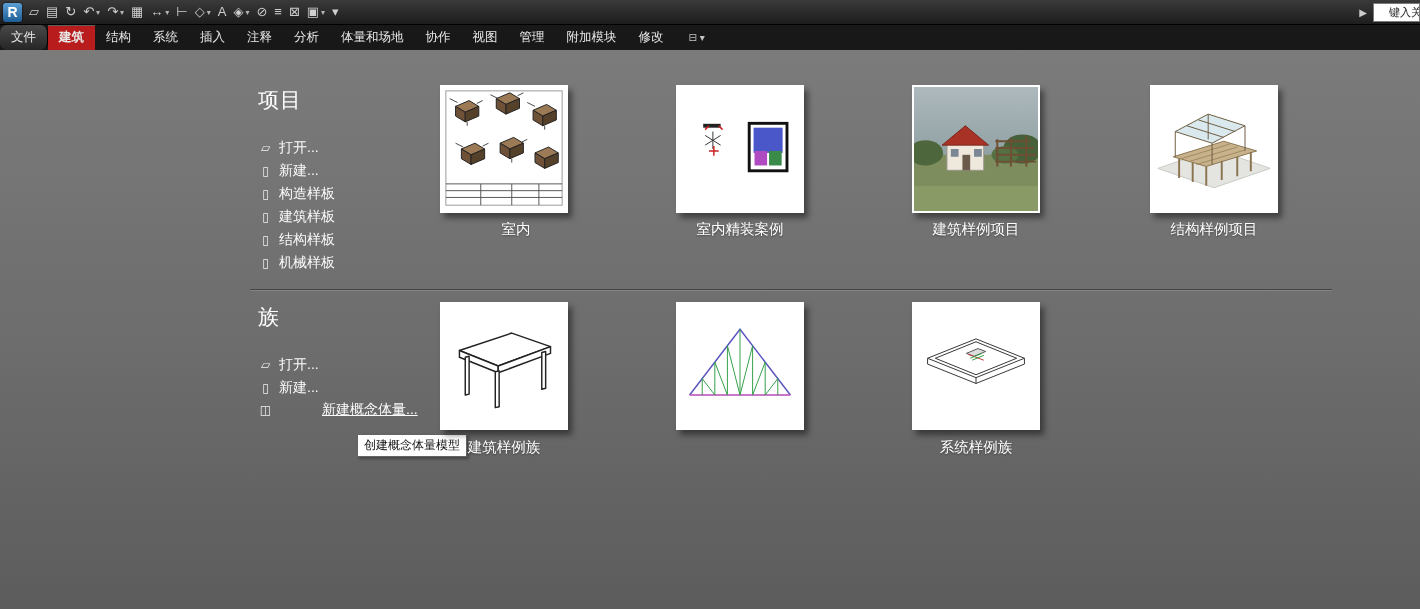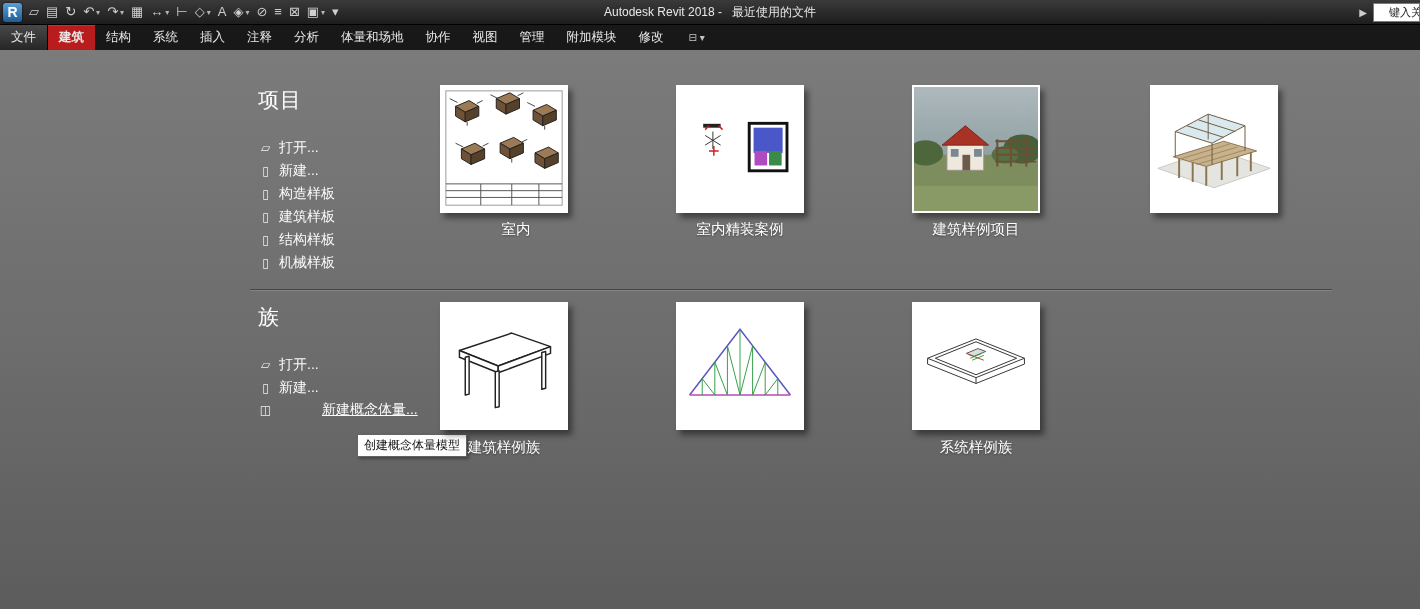--- a/index.html
+++ b/index.html
@@ -19,21 +19,21 @@
          font-size:12px;color:#e8e8e8;white-space:pre;}
   .tb-right{position:absolute;right:0;top:0;height:24px;display:flex;align-items:center;gap:6px;}
   .nav-arrow{color:#ccc;font-size:10px;}
   .searchbox{width:30px;height:17px;background:#fff;border:1px solid #7a7a7a;font-size:11px;
              color:#222;line-height:17px;padding-left:15px;overflow:hidden;white-space:nowrap;}
 
   
   .tabbar{position:absolute;top:25px;left:0;right:0;height:25px;background:#181818;
           display:flex;align-items:stretch;}
   .tab{color:#e8e8e8;font-size:12.5px;padding:0 11px;display:flex;align-items:center;cursor:pointer;white-space:nowrap;}
-  .tab.file{background:linear-gradient(#484848,#262626);border-right:1px solid #000;}
+  .tab.file{background:linear-gradient(#484848,#262626);border-right:1px solid #000;border-radius:7px;}
   .tab.active{background:#b91c1c;box-shadow:inset 0 1px 0 #5e5e5e;font-weight:bold;}
   .toggle{color:#c5c5c5;font-size:10px;display:flex;align-items:center;padding:0 8px;margin-left:6px;}
 
   
   .content{position:absolute;top:50px;left:0;right:0;bottom:0;
            background:linear-gradient(180deg,#7b7b7b,#6c6c6c 55%,#5c5c5c);}
   .heading{position:absolute;left:258px;font-size:21px;color:#fdfdfd;letter-spacing:1px;}
   .link{position:absolute;left:258px;display:flex;align-items:center;gap:6px;font-size:14px;
         color:#fbfbfb;cursor:pointer;height:20px;}
   .licon{font-size:12px;color:#f0f0f0;width:15px;text-align:center;}
@@ -71,21 +71,20 @@
       <span class="ic">A</span>
       <span class="ic">◈</span>
       <span class="caret">▾</span>
       <span class="ic">⊘</span>
       <span class="ic">≡</span>
       <span class="ic">⊠</span>
       <span class="ic">▣</span>
       <span class="caret">▾</span>
       <span class="ic">▾</span>
     </div>
-    <span class="title">Autodesk Revit 2018 -   最近使用的文件</span>
     <div class="tb-right">
       <span class="nav-arrow">▶</span>
       <span class="searchbox">键入关</span>
     </div>
   </div>
 
   <div class="tabbar">
     <span class="tab file">文件</span>
     <span class="tab active">建筑</span>
     <span class="tab">结构</span>
@@ -229,20 +228,21 @@
         <polygon points="24,46 58,28 96,40 62,58" fill="#cfe3ea" fill-opacity="0.8" stroke="#6b5a3f"></polygon>
         <g stroke="#6b5a3f" fill="none">
           <path d="M24,46 v26 M58,28 v26 M96,40 v26 M62,58 v22 M36,40 l38,12 M48,34 l38,12"></path>
         </g>
       </svg>
     </div>
 
     <div class="lbl" style="left:416px;top:170px;">室内</div>
     <div class="lbl" style="left:876px;top:170px;">建筑样例项目</div>
     <div class="lbl" style="left:640px;top:170px;">室内精装案例</div>
+    <div class="lbl" style="left:1114px;top:170px;">结构样例项目</div>
 
     <div class="divider"></div>
 
     <div class="heading" style="top:253px;">族</div>
 
     <div class="link" style="top:305px;">
       <span class="licon">▱</span>
       <span class="ltext">打开...</span>
     </div>
     <div class="link" style="top:328px;">

